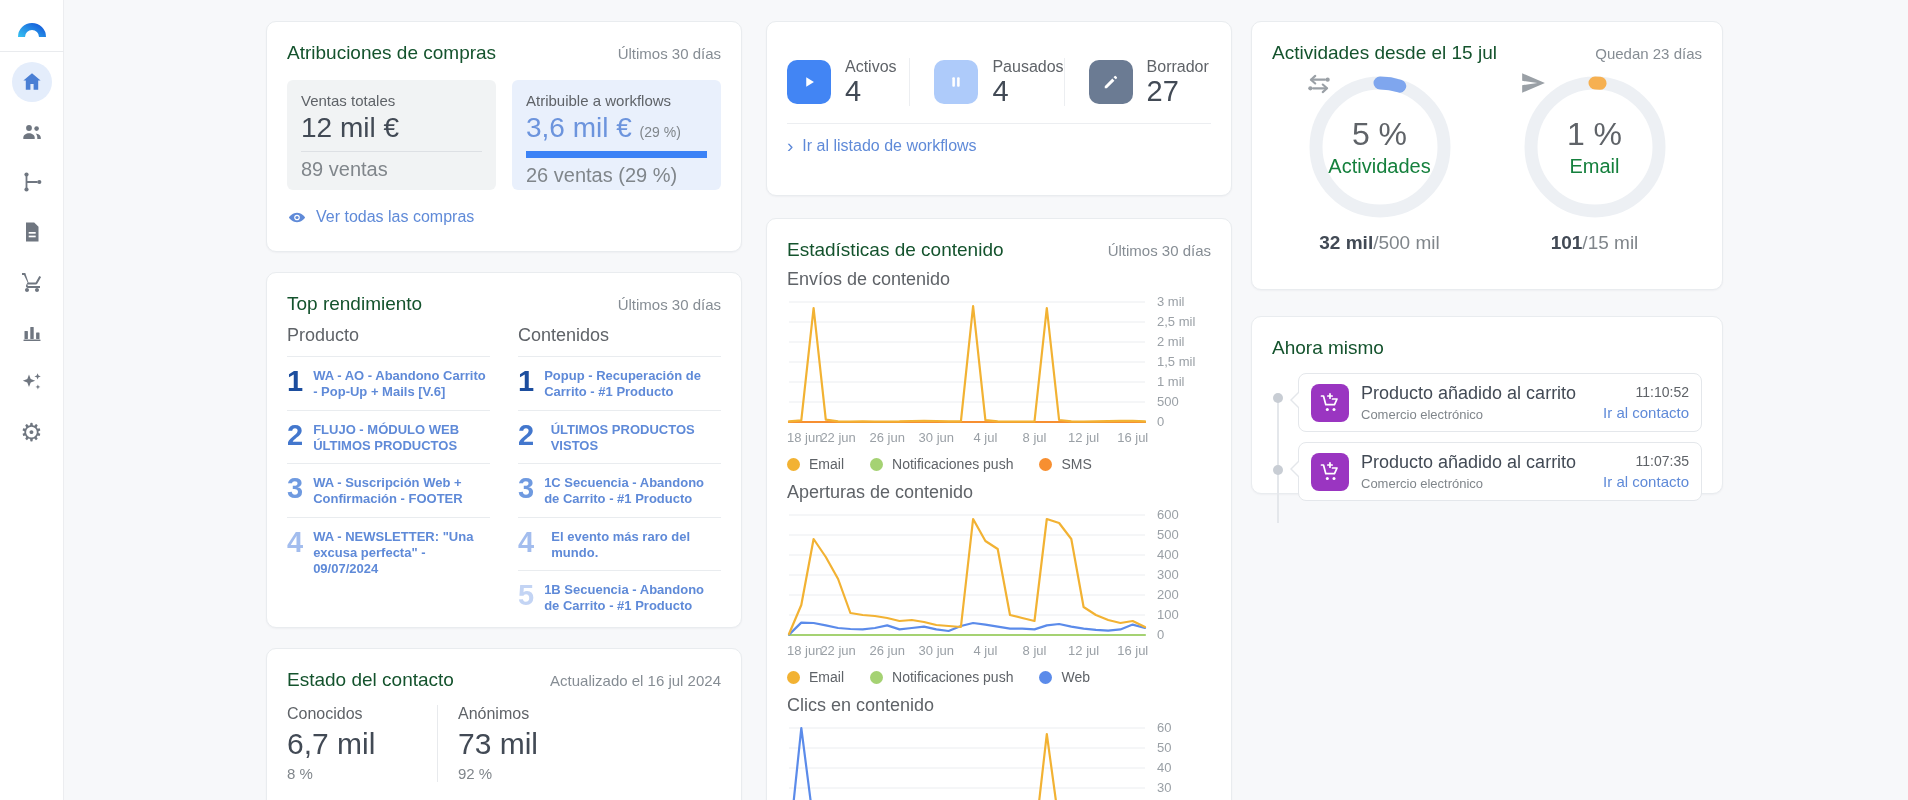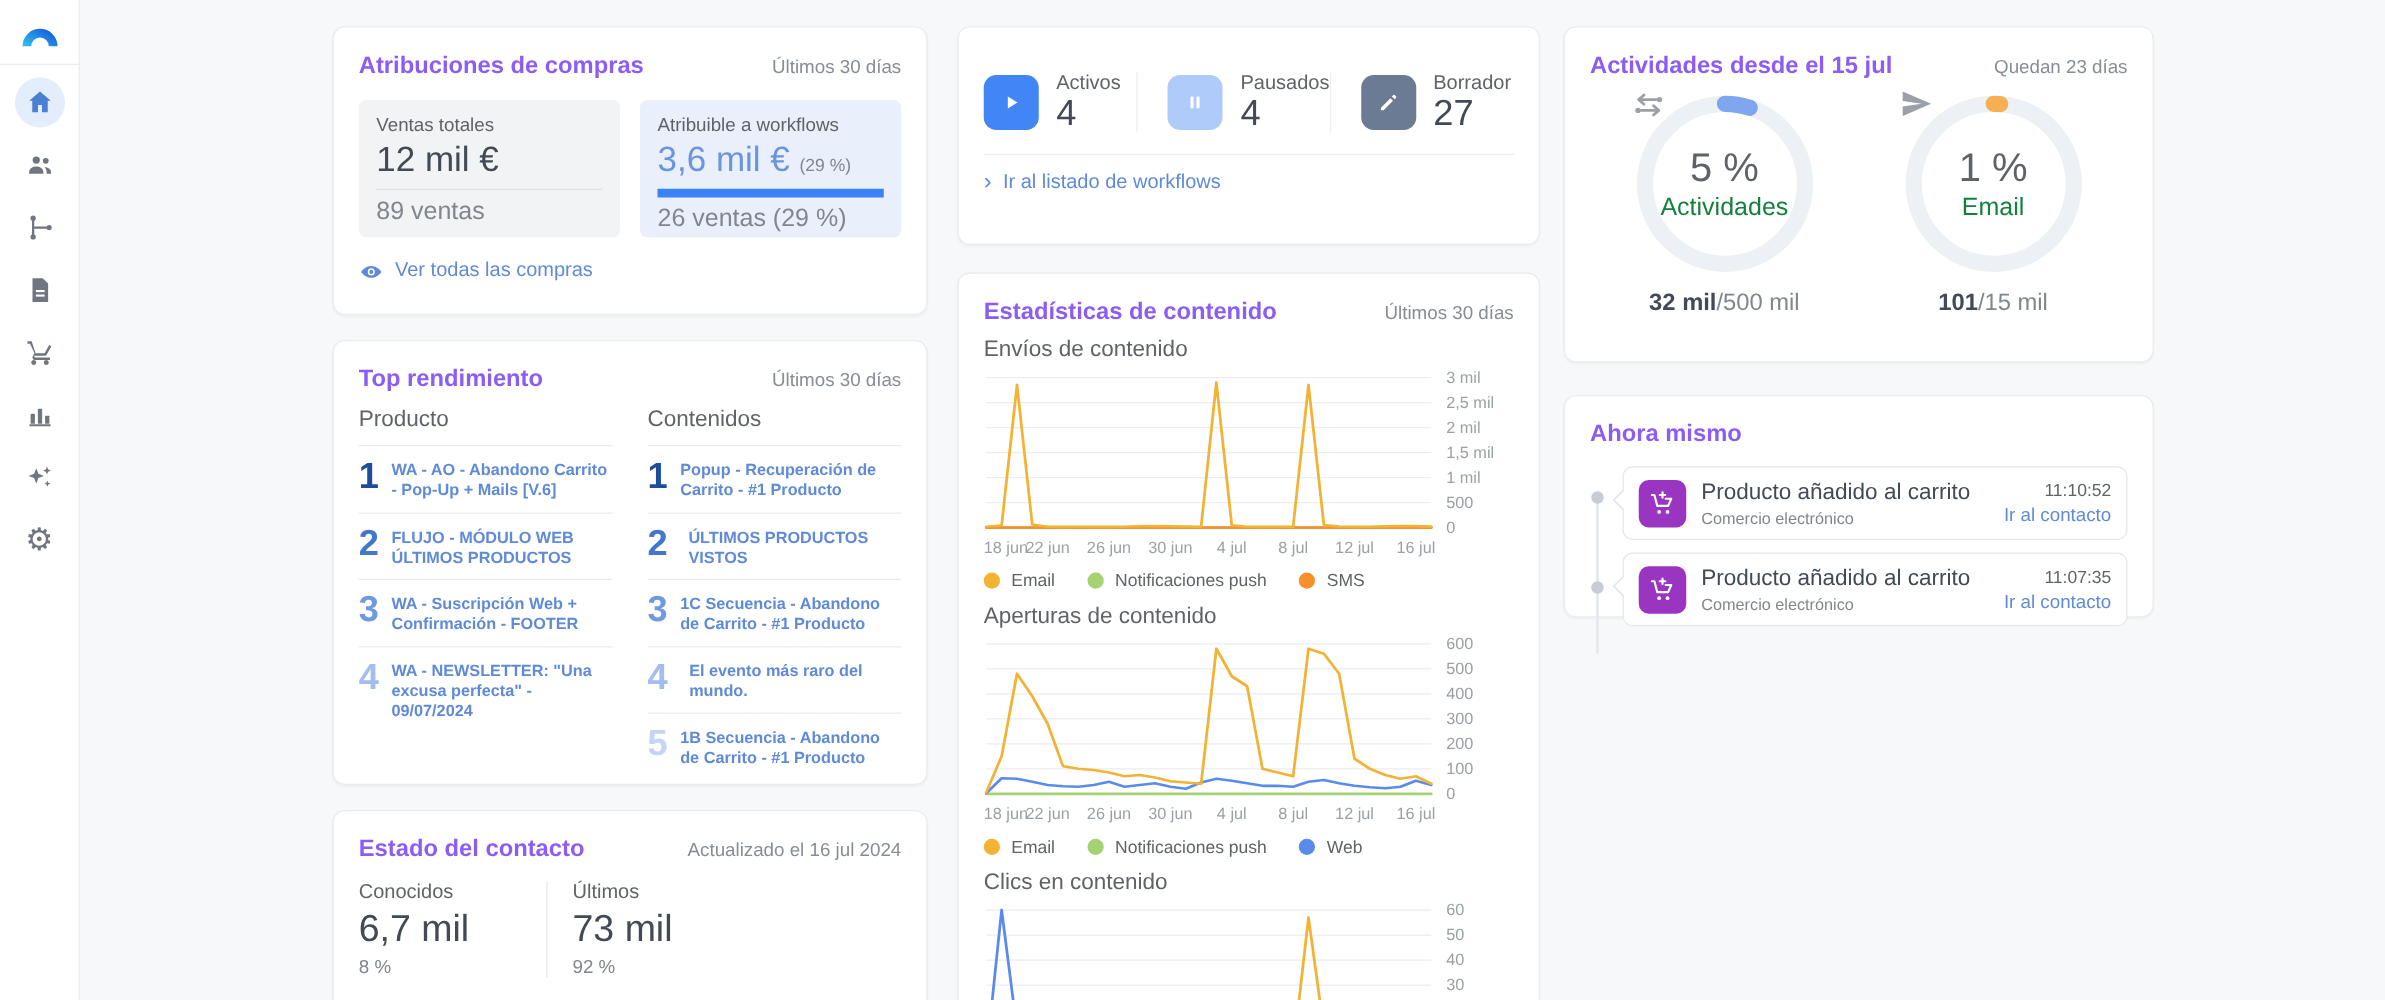--- a/index.html
+++ b/index.html
@@ -35,21 +35,21 @@
   }
   #card-purchases  { left: 266px;  top: 21px;  width: 476px; height: 231px; }
   #card-top        { left: 266px;  top: 272px; width: 476px; height: 356px; }
   #card-contact    { left: 266px;  top: 648px; width: 476px; height: 330px; }
   #card-workflows  { left: 766px;  top: 21px;  width: 466px; height: 175px; }
   #card-stats      { left: 766px;  top: 218px; width: 466px; height: 770px; }
   #card-activities { left: 1251px; top: 21px;  width: 472px; height: 269px; }
   #card-now        { left: 1251px; top: 316px; width: 472px; height: 178px; }
 
   .card-head { display: flex; justify-content: space-between; align-items: baseline; }
-  .card-title { font-size: 19px; font-weight: bold; color: #8b5cf6; }
+  .card-title { font-size: 19px; font-weight: normal; color: #14532d; }
   .card-period { font-size: 15px; color: #868d94; }
 
   
   .stat-boxes { display: flex; gap: 16px; margin-top: 16px; }
   .stat-box { width: 210px; height: 110px; border-radius: 6px; padding: 12px 14px; }
   .stat-box.grey { background: #f1f3f4; }
   .stat-box.blue { background: #e9f0fc; }
   .stat-label { font-size: 15px; color: #5f6368; }
   .stat-value { font-size: 28px; color: #424a55; margin-top: 3px; }
   .stat-value.blue-txt { color: #6c94dd; }
@@ -289,21 +289,21 @@
     <span class="card-title">Estado del contacto</span>
     <span class="card-period">Actualizado el 16 jul 2024</span>
   </div>
   <div class="contact-row">
     <div class="contact-col" style="width:150px">
       <div class="contact-label">Conocidos</div>
       <div class="contact-value">6,7 mil</div>
       <div class="contact-sub">8 %</div>
     </div>
     <div class="contact-col" style="width:134px">
-      <div class="contact-label">Últimos</div>
+      <div class="contact-label">Anónimos</div>
       <div class="contact-value">73 mil</div>
       <div class="contact-sub">92 %</div>
     </div>
   </div>
 
 </section>
 
 <section class="card" id="card-workflows">
   <div class="wf-row">
     <div class="wf-item">

